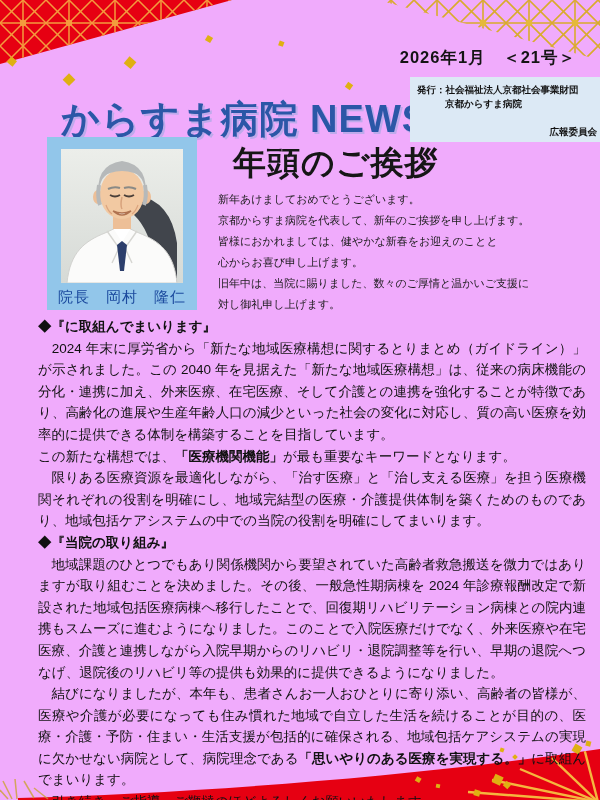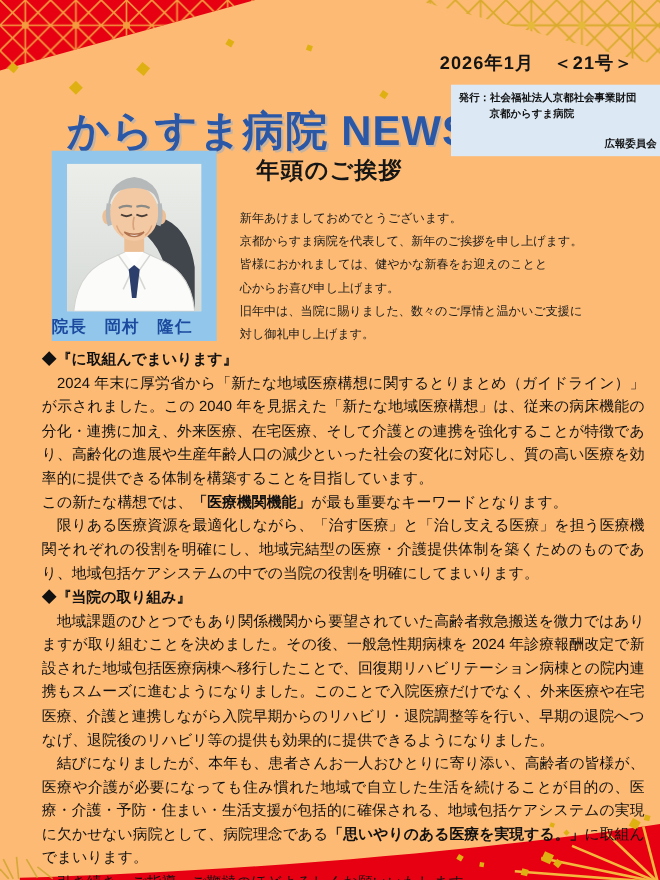--- a/index.html
+++ b/index.html
@@ -1,18 +1,18 @@
 <!DOCTYPE html>
 <html><head>
 <meta charset="utf-8">
 <style>
   html,body{margin:0;padding:0;background:#e9e9e9;}
   .page{
     position:relative;width:600px;height:800px;margin:0 auto;
-    background:#fdba74;overflow:hidden;
+    background:#f0abfc;overflow:hidden;
     font-family:"Liberation Sans",sans-serif;color:#1a1a1a;
   }
   .abs{position:absolute;}
   .deco{pointer-events:none;}
   .issue-date{
     top:47px;right:24px;font-size:16.5px;font-weight:bold;
     letter-spacing:1px;color:#141414;white-space:nowrap;
   }
   .title{
     top:78px;left:45px;margin:16px;font-size:38px;font-weight:800;
@@ -25,25 +25,25 @@
     line-height:13.5px;color:#111;white-space:nowrap;
   }
   .publisher-box .l2{text-indent:28px;}
   .publisher-box .l3{text-align:right;margin-top:15px;}
   .portrait-box{
     top:137px;left:47px;width:150px;height:173px;background:#92c6ea;
     box-sizing:border-box;padding-top:12px;
   }
   .portrait-box svg{display:block;margin:0 auto;background:#e4e7e4;}
   .portrait-caption{
-    margin-top:5px;font-weight:bold;font-size:15px;
+    margin-top:5px;text-align:center;font-weight:normal;font-size:15px;
     color:#1b4a9e;letter-spacing:1px;
   }
   .greeting-heading{
-    top:141px;left:233px;margin:0;font-size:21px;font-weight:600;
+    top:141px;left:233px;margin:0;font-size:33px;font-weight:600;
     letter-spacing:1px;color:#161616;white-space:nowrap;
   }
   .greeting-text{
     top:189px;left:218px;width:372px;font-size:11px;line-height:21px;
     color:#1a1a1a;white-space:nowrap;
   }
   .article{
     top:316px;left:38px;width:548px;font-size:13.5px;line-height:21.6px;
     text-align:justify;color:#111;
   }

